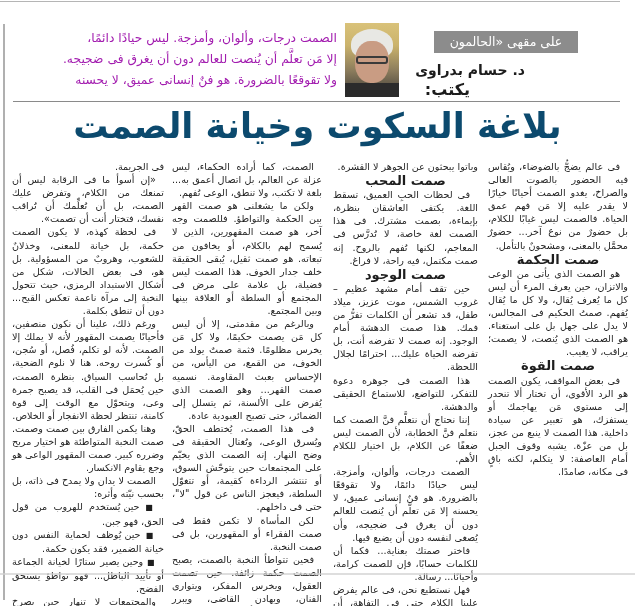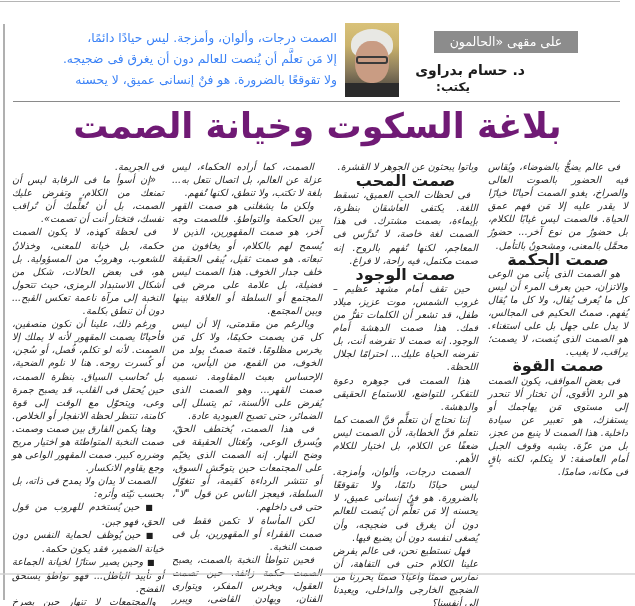--- a/index.html
+++ b/index.html
@@ -11,52 +11,52 @@
   }
   .top-rule { position: absolute; left: 0; top: 1px; width: 620px; height: 1px; background: #b5b5b5; }
   .left-rule { position: absolute; left: 3px; top: 24px; width: 2px; height: 576px; background: #b0b0b0; }
   .header { position: absolute; left: 10px; top: 22px; width: 615px; height: 76px; }
   .series-box {
     position: absolute; right: 47px; top: 9px; width: 144px; height: 22px;
     background: #8c8c8c; color: #fff; direction: rtl;
     font-size: 12.5px; line-height: 22px; text-align: center;
   }
   .author-name { position: absolute; right: 100px; top: 40px; direction: rtl; font-size: 14px; font-weight: bold; }
-  .author-writes { position: absolute; right: 155px; top: 58px; direction: rtl; font-size: 12px; font-weight: bold; }
+  .author-writes { position: absolute; right: 155px; top: 58px; direction: rtl; font-size: 16px; font-weight: bold; }
   .photo {
     position: absolute; left: 335px; top: 1px; width: 54px; height: 74px;
     background: linear-gradient(180deg,#d9c27a 0%,#cbb36c 30%,#8a7b5c 65%,#3d3a36 100%);
     overflow: hidden;
   }
   .photo .hair { position:absolute; left:6px; top:6px; width:42px; height:30px; border-radius:50% 50% 40% 40%; background:#e8e8e4; }
   .photo .face { position:absolute; left:10px; top:18px; width:34px; height:42px; border-radius:45%; background:#c99c83; }
   .photo .glasses { position:absolute; left:11px; top:33px; width:32px; height:8px; border:2px solid #3a3a3a; border-radius:3px; box-sizing:border-box; }
   .photo .shirt { position:absolute; left:0; top:60px; width:54px; height:14px; background:#2b2b2b; }
   .lede {
     position: absolute; left: 62px; top: 6px; width: 265px; direction: rtl;
-    font-size: 12.3px; line-height: 21px; color: #3b82f6; text-align: right;
+    font-size: 12.3px; line-height: 21px; color: #a21caf; text-align: right;
   }
   .lede div { white-space: nowrap; }
   .header-rule { position: absolute; left: 13px; top: 101px; width: 607px; height: 1px; background: #8a8a8a; }
   .headline {
     position: absolute; left: 10px; top: 102px; width: 615px; height: 48px;
     direction: rtl; text-align: center; font-size: 35px; font-weight: bold;
-    line-height: 48px; color: #701a75; letter-spacing: -0.5px;
+    line-height: 48px; color: #0c4a6e; letter-spacing: -0.5px;
   }
   .column {
     position: absolute; top: 160px; direction: rtl; text-align: justify;
     font-size: 9.6px; line-height: 13.1px; color: #1e1e1e;
   }
   .col1 { left: 488px; width: 140px; }
   .col2 { left: 333px; width: 145px; }
   .col3 { left: 172px; width: 150px; }
   .col4 { left: 12px; width: 152px; }
-  .column p { margin: 0 0 0 0; text-indent: 8px; font-style: italic; }
+  .column p { margin: 0 0 0 0; text-indent: 8px; }
   .column p.noind { text-indent: 0; }
-  .column h3 { margin: 1px 0 1px 0; font-size: 16px; text-align: center; font-weight: bold; }
+  .column h3 { margin: 1px 0 1px 0; font-size: 13px; text-align: center; font-weight: bold; }
   .column .bullet::before { content: "■ "; font-size: 8px; }
   .fold-line { position: absolute; left: 0; top: 573px; width: 635px; height: 2px; background: #d0d0d0; opacity: .7; }
 </style>
 </head>
 <body>
 
 <div class="top-rule"></div>
 <div class="left-rule"></div>
 
 <div class="header">
@@ -89,24 +89,25 @@
   </div>
 <div class="column col2">
     <p class="noind">وباتوا يبحثون عن الجوهر لا القشرة.</p>
     <h3>صمت المحب</h3>
     <p>فى لحظات الحبِ العميق، تسقط اللغة. يكتفى العاشقان بنظرة، بإيماءة، بصمت مشترك. فى هذا الصمت لغة خاصة، لا تُدرَّس فى المعاجم، لكنها تُفهم بالروح. إنه صمت مكتمل، فيه راحة، لا فراغ.</p>
     <h3>صمت الوجود</h3>
     <p>حين تقف أمام مشهد عظيم – غروب الشمس، موت عزيز، ميلاد طفل، قد تشعر أن الكلمات تفرُّ من فمك. هذا صمت الدهشة أمام الوجود. إنه صمت لا تفرضه أنت، بل تفرضه الحياة عليك... احترامًا لجلال اللحظة.</p>
     <p>هذا الصمت فى جوهره دعوة للتفكر، للتواضع، للاستماع الحقيقى والدهشة.</p>
     <p>إننا نحتاج أن نتعلَّم فنَّ الصمت كما نتعلم فنَّ الخطابة، لأن الصمت ليس ضعفًا عن الكلام، بل اختيار للكلام الأهم.</p>
     <p>الصمت درجات، وألوان، وأمزجة. ليس حيادًا دائمًا، ولا تقوقعًا بالضرورة. هو فنٌ إنسانى عميق، لا يحسنه إلا مَن تعلَّم أن يُنصت للعالم دون أن يغرق فى ضجيجه، وأن يُصغى لنفسه دون أن يضيع فيها.</p>
+    <p>فاختر صمتك بعناية... فكما أن للكلمات حسابًا، فإن للصمت كرامة، وأحيانًا... رسالة.</p>
     <p>فهل نستطيع نحن، فى عالم يفرض علينا الكلام حتى فى التفاهة، أن نمارس صمتًا واعيًا؟ صمتًا يحررنا من الضجيج الخارجى والداخلى، ويعيدنا إلى أنفسنا؟</p>
   </div>
 <div class="column col3">
-    <p>الصمت، كما أراده الحكماء، ليس عزلة عن العالم، بل اتصال نتعل به... بلغة لا تكتب، ولا تنطق، لكنها تُفهم.</p>
+    <p>الصمت، كما أراده الحكماء، ليس عزلة عن العالم، بل اتصال أعمق به... بلغة لا تكتب، ولا تنطق، الوعى تُفهم.</p>
     <p>ولكن ما يشغلنى هو صمت القهر بين الحكمة والتواطؤ. فللصمت وجه آخر، هو صمت المقهورين، الذين لا يُسمح لهم بالكلام، أو يخافون من تبعاته. هو صمت ثقيل، يُبقى الحقيقة خلف جدار الخوف. هذا الصمت ليس فضيلة، بل علامة على مرض فى المجتمع أو السلطة أو العلاقة بينها وبين المجتمع.</p>
     <p>وبالرغم من مقدمتى، إلا أن ليس كل مَن يصمت حكيمًا، ولا كل مَن يخرس مظلومًا. فثمة صمتٌ يولد من الخوف، من القمع، من اليأس، من الإحساس بعبث المقاومة. نسميه صمت القهر... وهو الصمت الذى يُفرض على الألسنة، ثم يتسلل إلى الضمائر، حتى تصبح العبودية عادة.</p>
     <p>فى هذا الصمت، يُختطف الحقّ، ويُسرق الوعى، وتُغتال الحقيقة فى وضح النهار. إنه الصمت الذى يخيّم على المجتمعات حين يتوحّش السوق، أو تنتشر الرداءة كقيمة، أو تتغوّل السلطة، فيعجز الناس عن قول "لا"، حتى فى داخلهم.</p>
     <p>لكن المأساة لا تكمن فقط فى صمت الفقراء أو المقهورين، بل فى صمت النخبة.</p>
     <p>فحين تتواطأ النخبة بالصمت، يصبح الصمت حكمة زائفة. حين تصمت العقول، ويخرس المفكر، ويتوارى الفنان، ويهادن القاضى، ويبرر الصحفى، ليس لأنهم لا يعرفون، بل لأنهم لا يريدون أن يعرفوا... فإنهم لا يمارسون الصمت الحكيم، بل يشتركون</p>
   </div>
 <div class="column col4">
     <p class="noind">فى الجريمة.</p>
     <p>«إن أسوأ ما فى الرقابة ليس أن تمنعك من الكلام، وتفرض عليك الصمت، بل أن تُعلِّمك أن تُراقب نفسك، فتختار أنت أن تصمت».</p>
     <p>فى لحظة كهذه، لا يكون الصمت حكمة، بل خيانة للمعنى، وخذلانٌ للشعوب، وهروبٌ من المسؤولية. بل هو، فى بعض الحالات، شكل من أشكال الاستبداد الرمزى، حيث تتحول النخبة إلى مرآة ناعمة تعكس القبح... دون أن تنطق بكلمة.</p>

